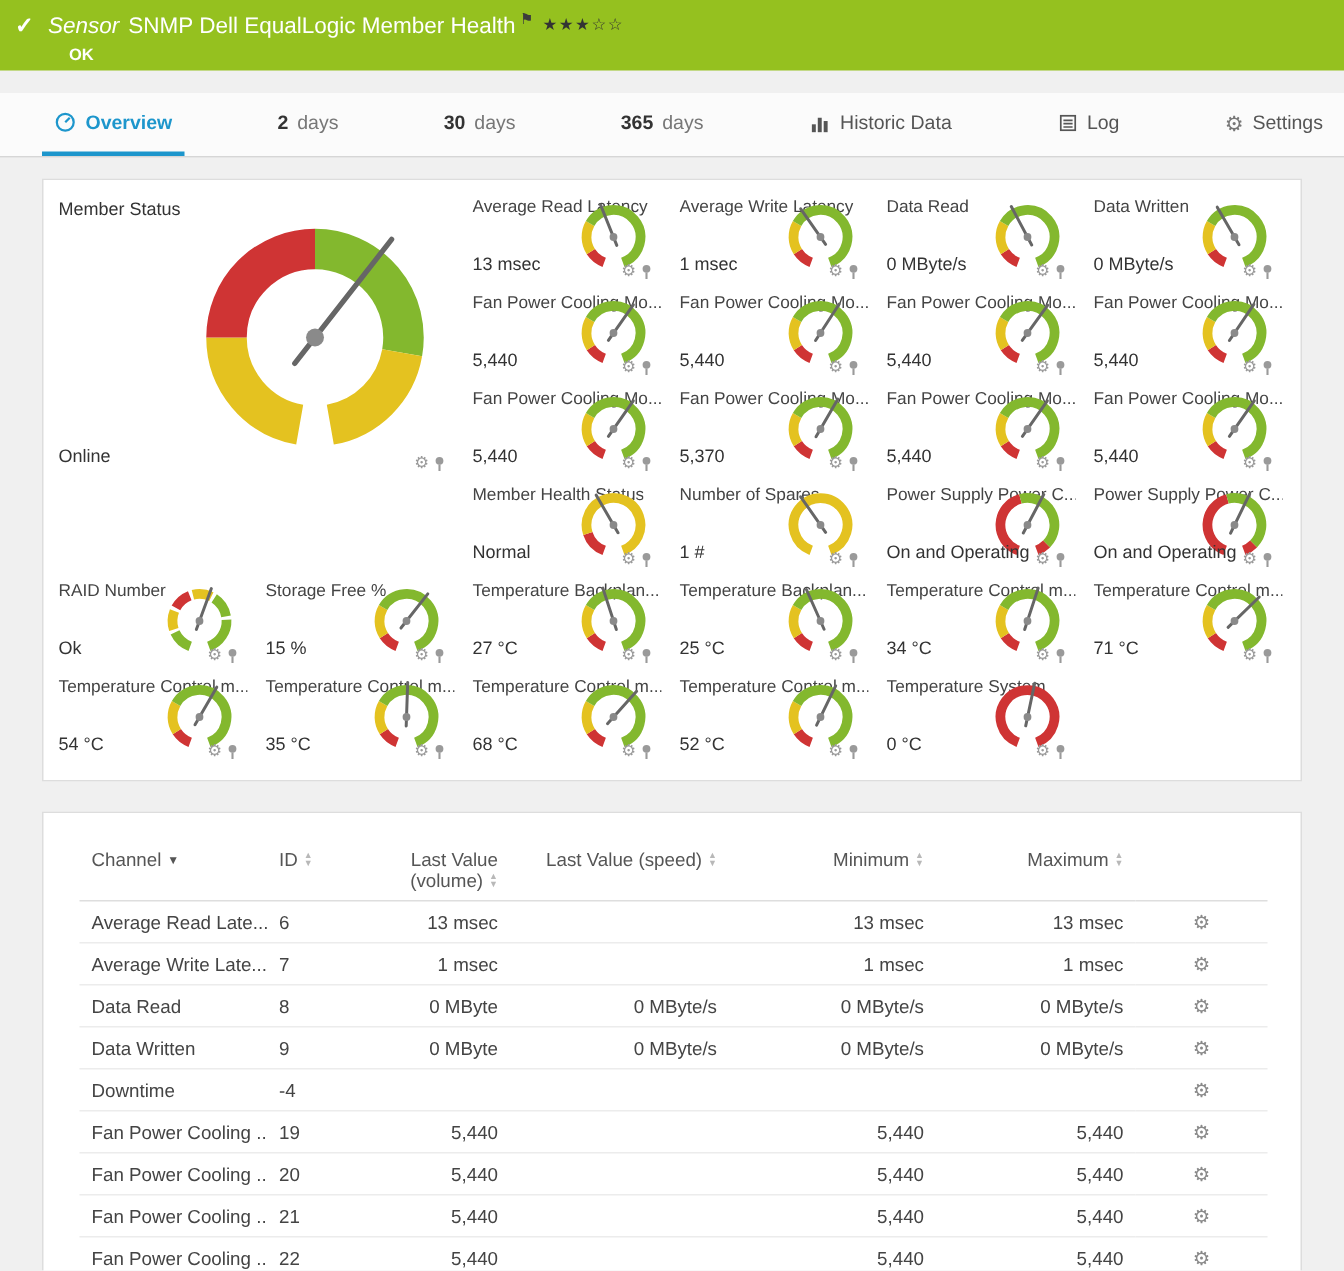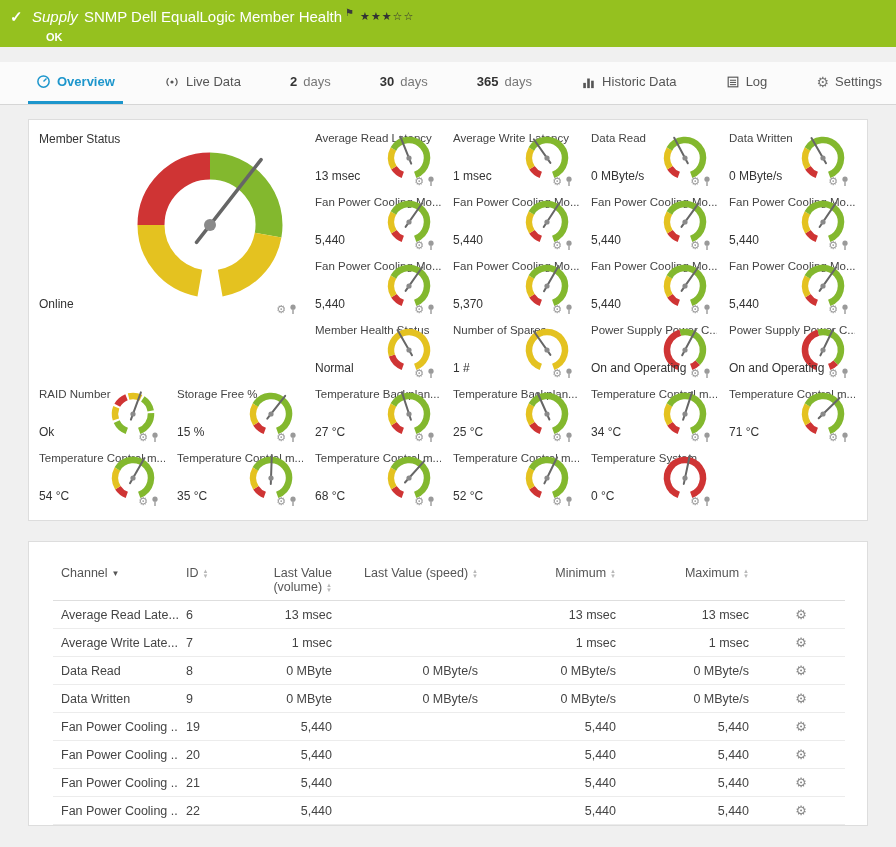--- a/index.html
+++ b/index.html
@@ -59,40 +59,32 @@
     color:#b8b8b8;}
   .sort i{font-style:normal;font-size:6px;line-height:5px;}
   .sort-desc{color:#555;font-size:8px;margin-left:4px;vertical-align:1px;}
 </style>
 </head>
 <body>
 
 <div class="hdr">
   <span class="check">✓</span>
   <div class="titleline">
-    <span class="sensorword">Supply</span><span>SNMP Dell EqualLogic Member Health</span><span class="flag">⚑</span><span class="stars">★★★☆☆</span>
+    <span class="sensorword">Sensor</span><span>SNMP Dell EqualLogic Member Health</span><span class="flag">⚑</span><span class="stars">★★★☆☆</span>
   </div>
   <div class="ok">OK</div>
 </div>
 
 <div class="tabs">
   <div class="tab active">
     <svg width="15" height="15" viewBox="0 0 16 16">
       <circle cx="8" cy="8" r="6" fill="none" stroke="currentColor" stroke-width="1.6"></circle>
       <line x1="8" y1="8" x2="11.2" y2="4.8" stroke="currentColor" stroke-width="1.6"></line>
     </svg>
     <span>Overview</span>
-  </div>
-  <div class="tab">
-    <svg width="16" height="14" viewBox="0 0 18 14">
-      <circle cx="9" cy="7" r="1.8" fill="currentColor"></circle>
-      <path d="M5.2 2.6 A6 6 0 0 0 5.2 11.4" fill="none" stroke="currentColor" stroke-width="1.4"></path>
-      <path d="M12.8 2.6 A6 6 0 0 1 12.8 11.4" fill="none" stroke="currentColor" stroke-width="1.4"></path>
-    </svg>
-    <span>Live Data</span>
   </div>
   <div class="tab">
     <span class="num">2</span>
     <span class="days">days</span>
   </div>
   <div class="tab">
     <span class="num">30</span>
     <span class="days">days</span>
   </div>
   <div class="tab">
@@ -711,20 +703,29 @@
         <tr>
           <td class="cch"><span>Data Written</span></td>
           <td class="cid">9</td>
           <td>0 MByte</td>
           <td>0 MByte/s</td>
           <td>0 MByte/s</td>
           <td>0 MByte/s</td>
           <td class="cgear"><span>⚙</span></td>
         </tr>
         <tr>
+          <td class="cch"><span>Downtime</span></td>
+          <td class="cid">-4</td>
+          <td></td>
+          <td></td>
+          <td></td>
+          <td></td>
+          <td class="cgear"><span>⚙</span></td>
+        </tr>
+        <tr>
           <td class="cch"><span>Fan Power Cooling ...</span></td>
           <td class="cid">19</td>
           <td>5,440</td>
           <td></td>
           <td>5,440</td>
           <td>5,440</td>
           <td class="cgear"><span>⚙</span></td>
         </tr>
         <tr>
           <td class="cch"><span>Fan Power Cooling ...</span></td>

